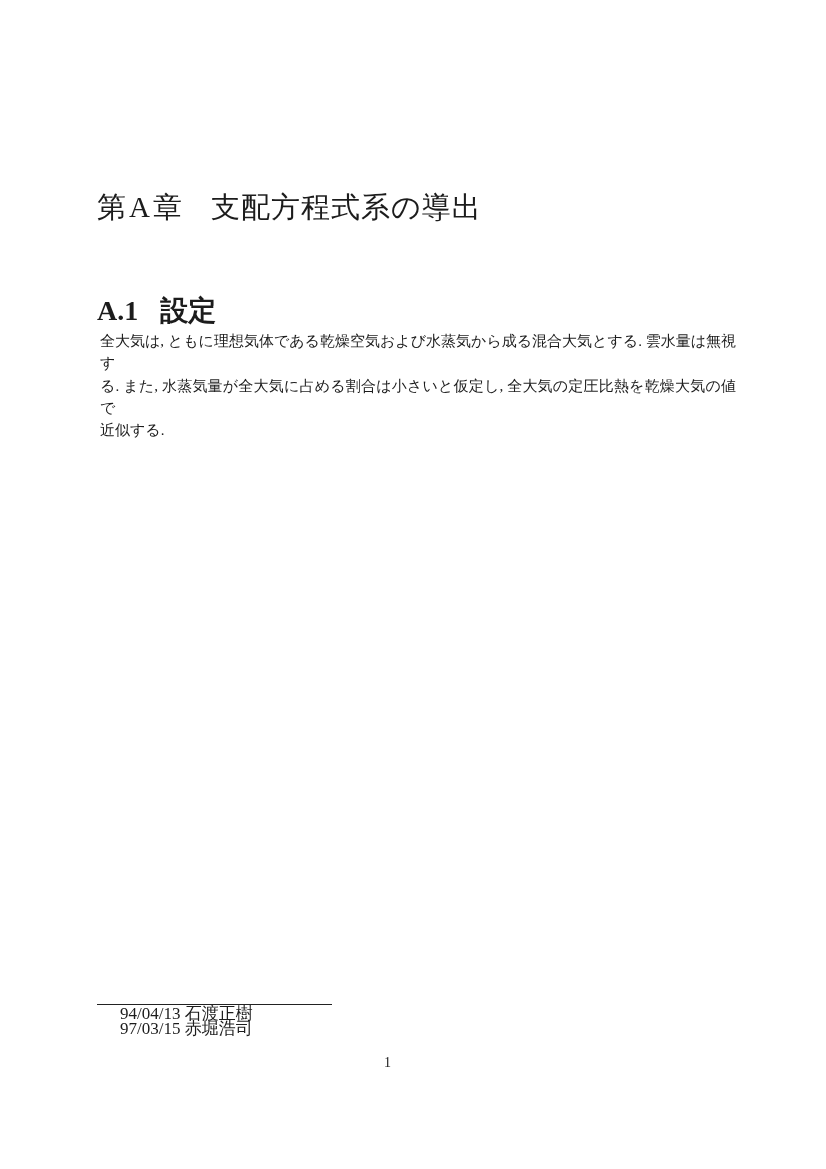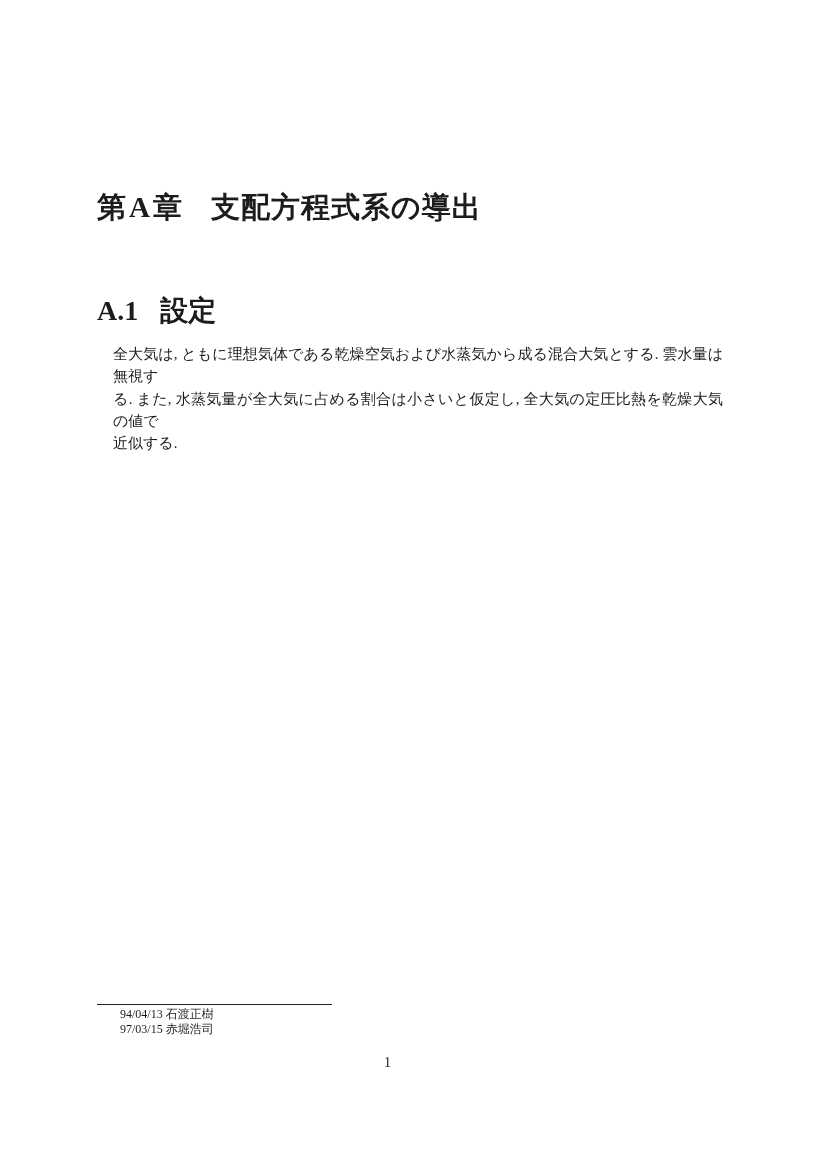--- a/index.html
+++ b/index.html
@@ -14,21 +14,21 @@
     background: #ffffff;
     color: #1c1c1c;
     font-family: "Liberation Serif", serif;
     overflow: hidden;
   }
   .chapter-heading {
     position: absolute;
     left: 97px;
     top: 188px;
     font-size: 29px;
-    font-weight: bold;
+    font-weight: normal;
     letter-spacing: 1px;
     white-space: nowrap;
   }
   .chapter-heading .chapter-label {
     letter-spacing: 3px;
   }
   .chapter-heading .chapter-title-text {
     margin-left: 26px;
     letter-spacing: 1px;
   }
@@ -46,36 +46,36 @@
   .body-text {
     position: absolute;
     left: 97px;
     top: 327px;
     width: 642px;
     font-size: 15px;
     line-height: 22.3px;
     text-align: justify;
   }
   .body-paragraph {
-    margin: 16px;
+    margin: 3px;
     white-space: pre-line;
   }
   .footnote-rule {
     position: absolute;
     left: 97px;
     top: 1004px;
     width: 235px;
     height: 0;
     border-top: 1px solid #222222;
   }
   .footnotes {
     position: absolute;
     left: 120px;
     top: 1007px;
-    font-size: 12px;
+    font-size: 17px;
     line-height: 14.5px;
   }
   .footnote-line {
     white-space: nowrap;
   }
   .page-number {
     position: absolute;
     left: 384px;
     top: 1055px;
     font-size: 14px;

